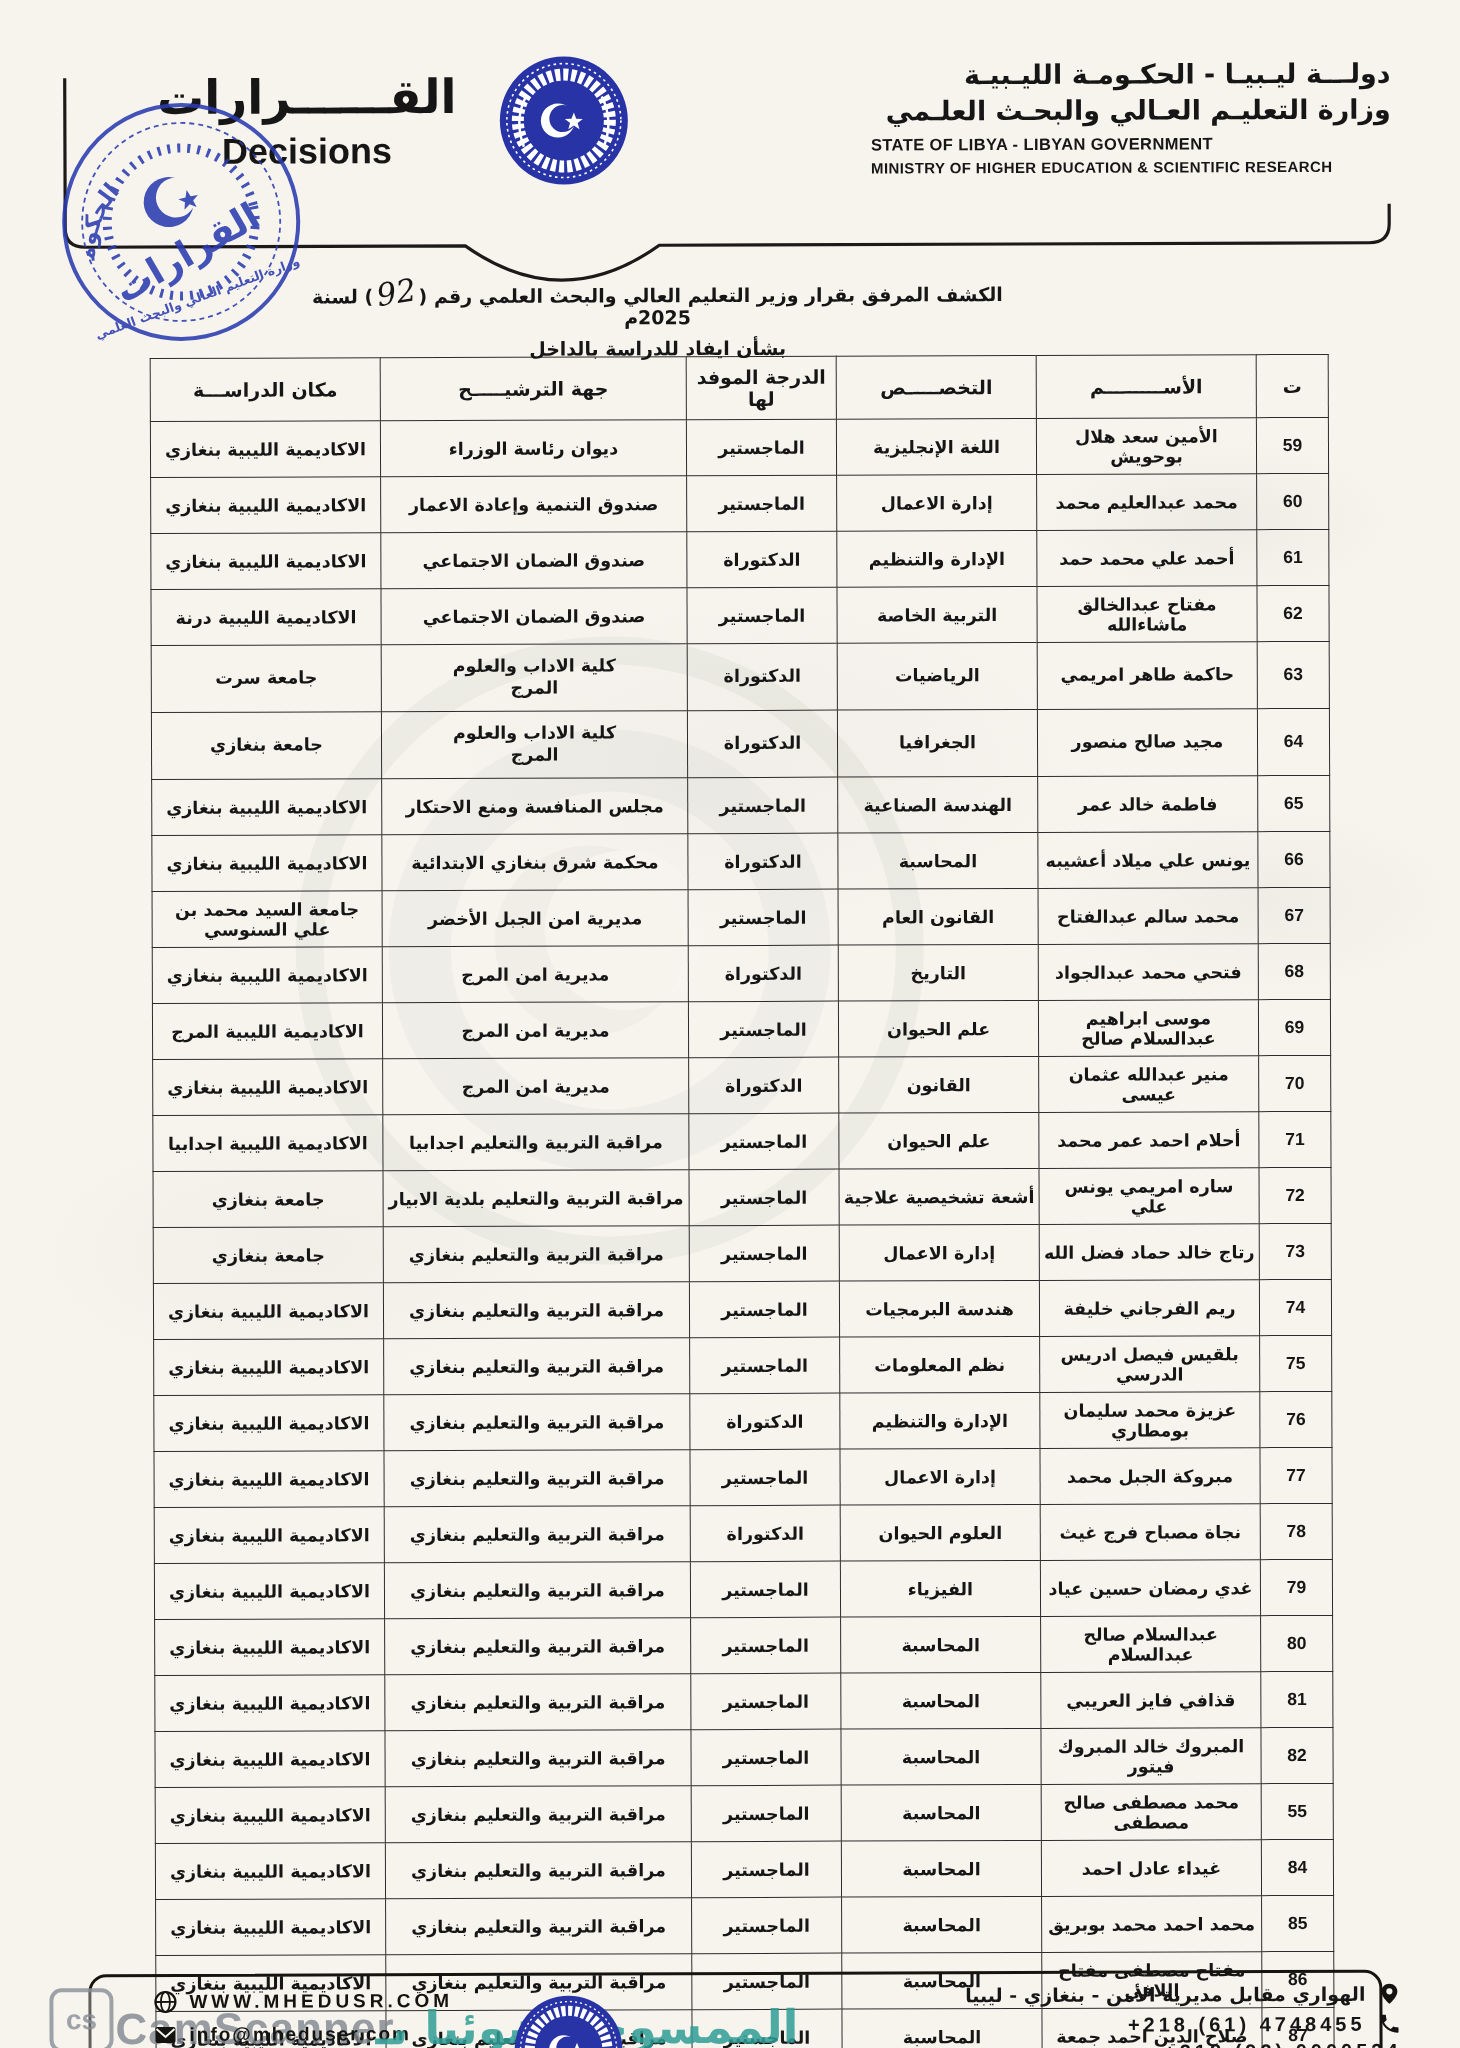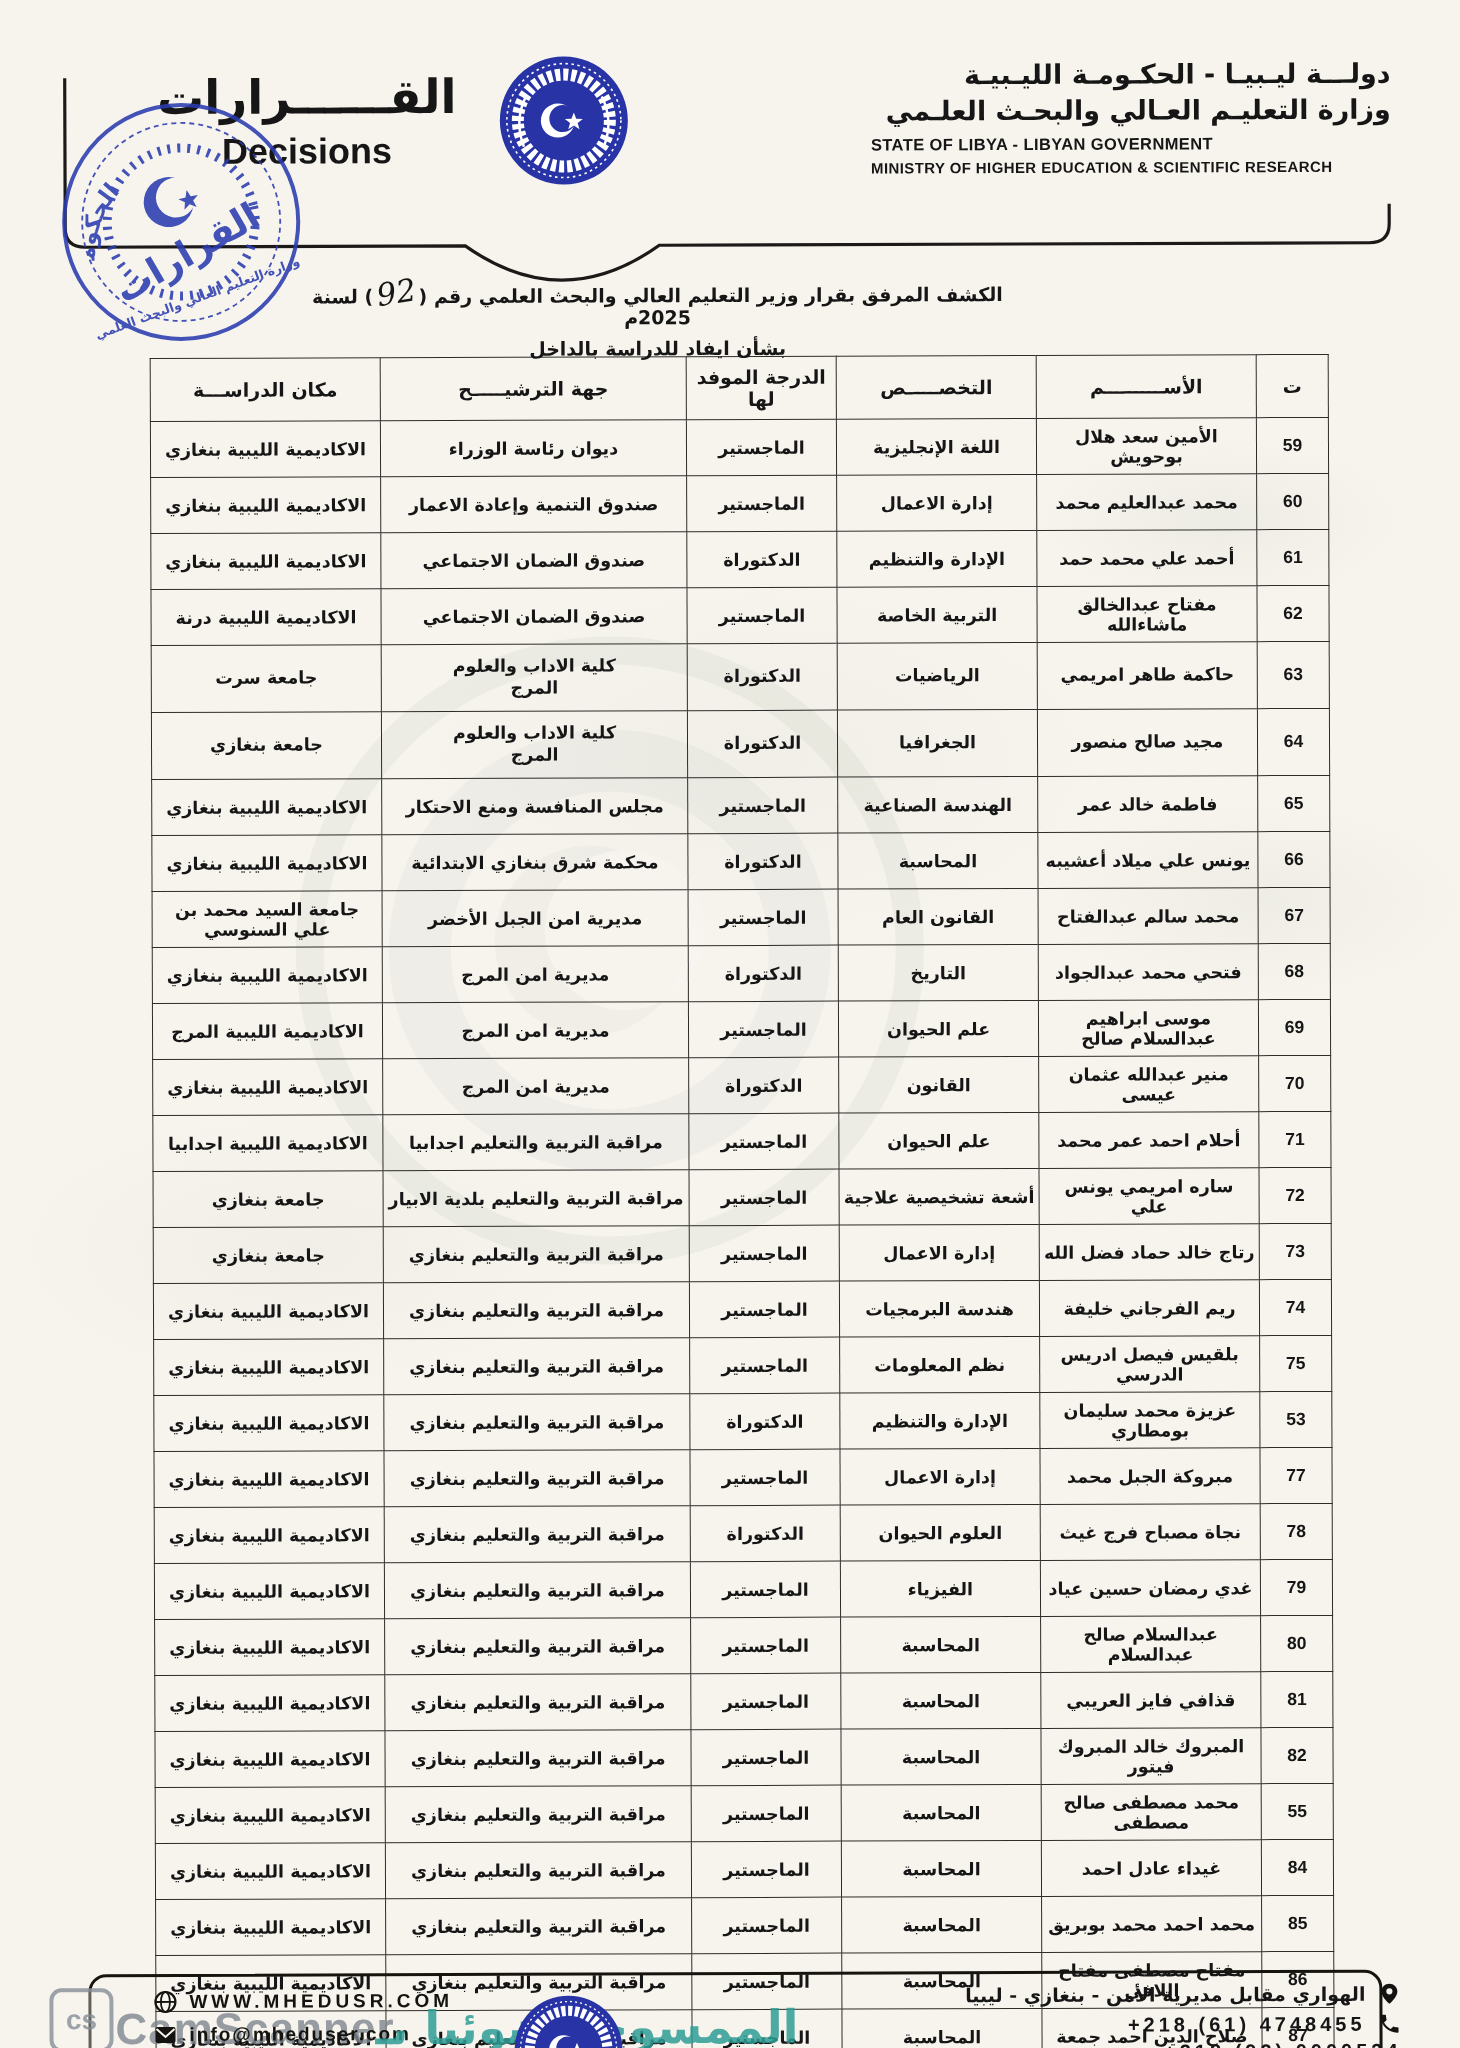--- a/index.html
+++ b/index.html
@@ -289,21 +289,21 @@
           </tr>
           <tr>
             <td class="c-index">75</td>
             <td class="c-name">بلقيس فيصل ادريس الدرسي</td>
             <td class="c-major">نظم المعلومات</td>
             <td class="c-degree">الماجستير</td>
             <td class="c-nominator">مراقبة التربية والتعليم بنغازي</td>
             <td class="c-place">الاكاديمية الليبية بنغازي</td>
           </tr>
           <tr>
-            <td class="c-index">53</td>
+            <td class="c-index">76</td>
             <td class="c-name">عزيزة محمد سليمان بومطاري</td>
             <td class="c-major">الإدارة والتنظيم</td>
             <td class="c-degree">الدكتوراة</td>
             <td class="c-nominator">مراقبة التربية والتعليم بنغازي</td>
             <td class="c-place">الاكاديمية الليبية بنغازي</td>
           </tr>
           <tr>
             <td class="c-index">77</td>
             <td class="c-name">مبروكة الجبل محمد</td>
             <td class="c-major">إدارة الاعمال</td>

